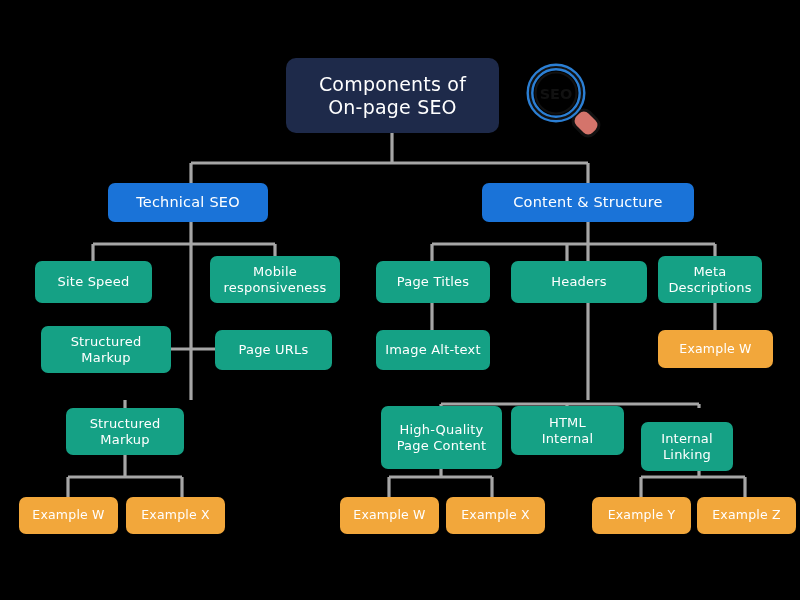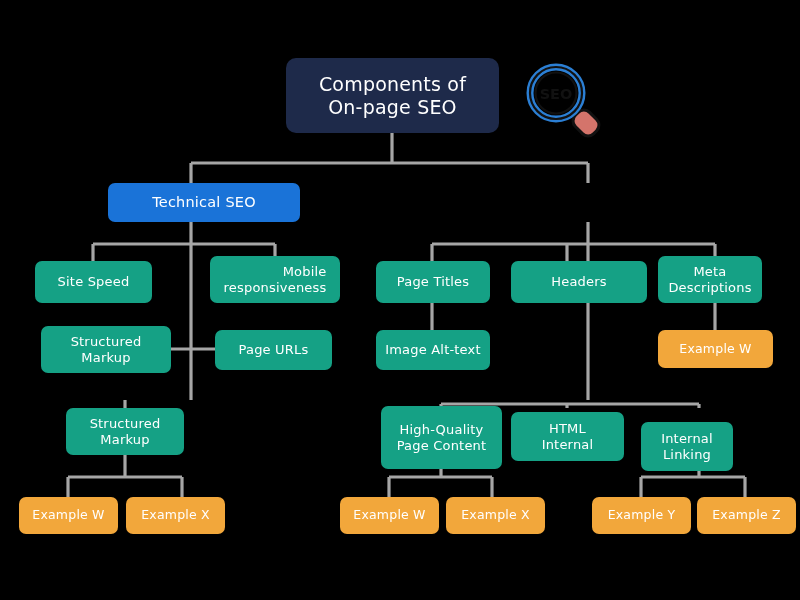--- a/index.html
+++ b/index.html
@@ -125,30 +125,33 @@
     <text x="32" y="37" text-anchor="middle" fill="#111111" font-family="DejaVu Sans, sans-serif" font-size="14.5" font-weight="bold">SEO</text>
   </svg>
 
   <div class="node n-root" style="left:286px; top:58px; width:213px; height:75px;">
     <div>
       <span>Components of</span>
       <span>On-page SEO</span>
     </div>
   </div>
 
-  <div class="node n-blue" style="left:108px; top:183px; width:192px; height:39px;">
+  <div class="node n-blue" style="left:108px; top:183px; width:160px; height:39px;">
     <span>Technical SEO</span>
   </div>
 
+  <div class="node n-blue" style="left:482px; top:183px; width:212px; height:39px;">
+    <span>Content &amp; Structure</span>
+  </div>
 
   <div class="node n-teal" style="left:35px; top:261px; width:117px; height:42px;">
     <span>Site Speed</span>
   </div>
 
-  <div class="node n-teal" style="left:210px; top:256px; width:130px; height:47px;text-align:right;">
+  <div class="node n-teal" style="left:210px; top:256px; width:130px; height:47px;">
     <div>
       <span>Mobile</span>
       <span>responsiveness</span>
     </div>
   </div>
 
   <div class="node n-teal" style="left:41px; top:326px; width:130px; height:47px;">
     <div>
       <span>Structured</span>
       <span>Markup</span>
@@ -189,21 +192,21 @@
     </div>
   </div>
 
   <div class="node n-teal" style="left:381px; top:406px; width:121px; height:63px;">
     <div>
       <span>High-Quality</span>
       <span>Page Content</span>
     </div>
   </div>
 
-  <div class="node n-teal" style="left:511px; top:406px; width:113px; height:49px;margin-top:6px;">
+  <div class="node n-teal" style="left:511px; top:406px; width:113px; height:49px;">
     <div>
       <span>HTML</span>
       <span>Internal</span>
     </div>
   </div>
 
   <div class="node n-teal" style="left:641px; top:422px; width:92px; height:49px;">
     <div>
       <span>Internal</span>
       <span>Linking</span>

